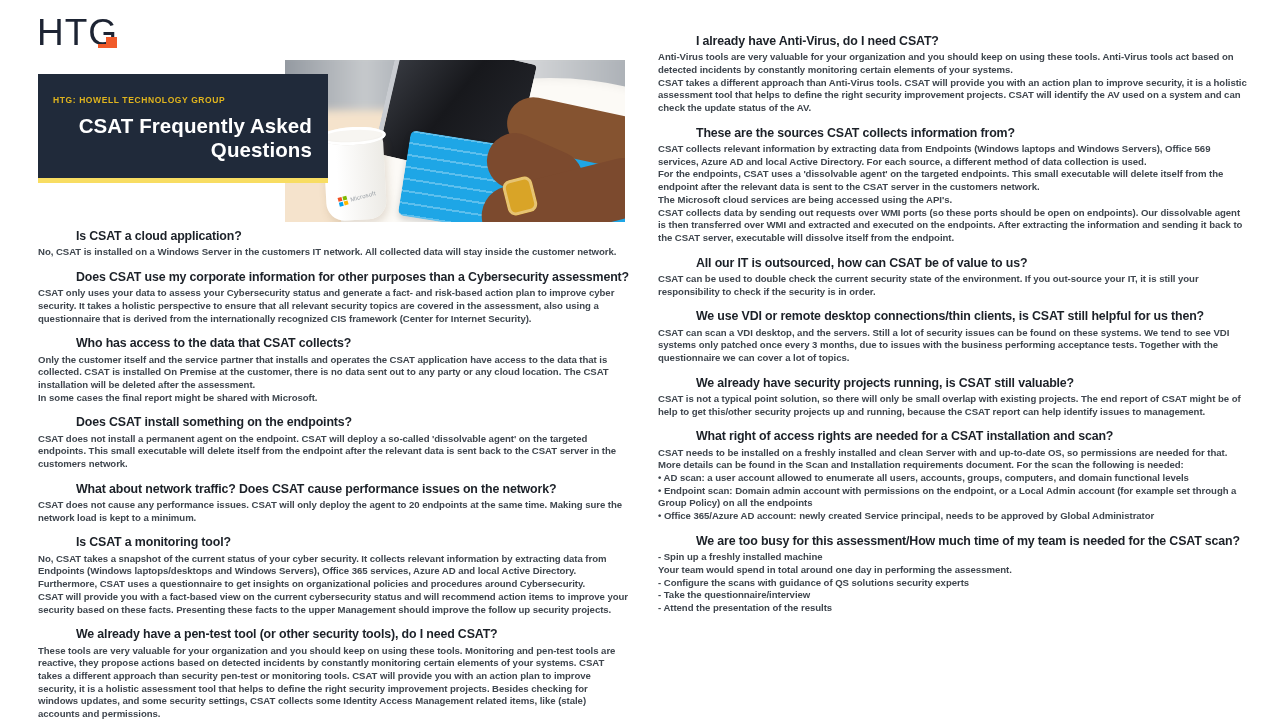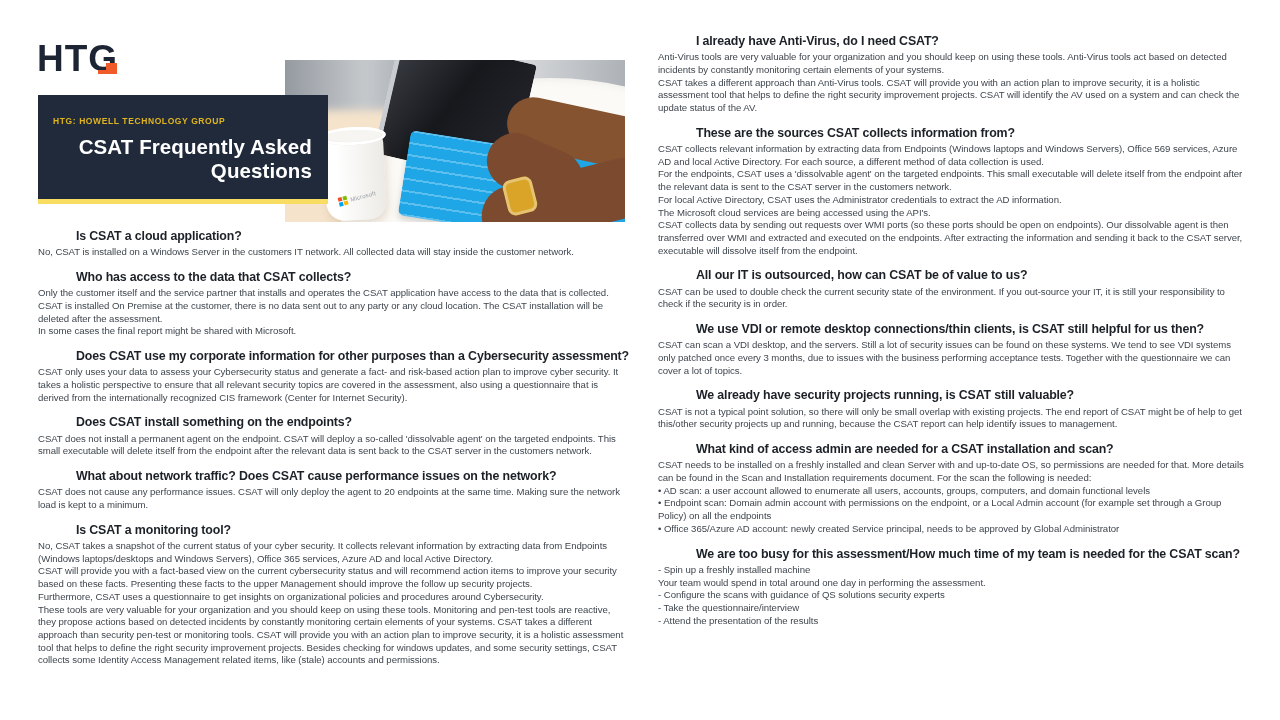--- a/index.html
+++ b/index.html
@@ -10,21 +10,21 @@
     --cream:#f5e3cc; --tablewhite:#fcfaf6; --blur:#a9aeb4;
   }
   *{margin:0;padding:0;box-sizing:border-box;}
   html,body{width:1280px;height:720px;}
   body{
     position:relative;background:#ffffff;overflow:hidden;
     font-family:"Liberation Sans","DejaVu Sans",sans-serif;
     -webkit-font-smoothing:antialiased;
   }
   
-  .logo{position:absolute;left:37px;top:40px;font-weight:700;font-size:37px;
+  .logo{position:absolute;left:37px;top:14px;font-weight:400;font-size:37px;
         letter-spacing:1px;color:var(--logo-navy);line-height:1;}
   .logo .g{position:relative;display:inline-block;}
   .logo .g::after{content:"";position:absolute;right:1px;bottom:3px;width:11px;height:11px;
         background:var(--orange);}
   .logo .g::before{content:"";position:absolute;right:12px;bottom:3px;width:8px;height:4px;
         background:var(--orange);}
   
   .photo{position:absolute;left:285px;top:60px;width:340px;height:162px;overflow:hidden;
          background:var(--cream);}
   .ph-blur{position:absolute;left:-10px;top:-8px;right:-10px;height:58px;
@@ -55,34 +55,34 @@
   .cup-brand{position:absolute;left:12px;bottom:18px;display:flex;align-items:center;gap:3px;
          transform:rotate(-12deg);}
   .ms-squares{display:grid;grid-template-columns:4px 4px;grid-template-rows:4px 4px;gap:1px;}
   .ms-squares i{display:block;}
   .ms-squares i:nth-child(1){background:#f25022;}
   .ms-squares i:nth-child(2){background:#7fba00;}
   .ms-squares i:nth-child(3){background:#00a4ef;}
   .ms-squares i:nth-child(4){background:#ffb900;}
   .cup-brand span{font-size:6px;color:#9aa0a6;letter-spacing:.2px;}
   
-  .title-card{position:absolute;left:38px;top:95px;width:290px;height:109px;z-index:5;
+  .title-card{position:absolute;left:38px;top:74px;width:290px;height:109px;z-index:5;
          background:var(--navy);border-bottom:5px solid var(--stripe);
          padding:21px 16px 0 15px;}
   .eyebrow{color:var(--gold);font-size:8.5px;font-weight:700;letter-spacing:.6px;}
   .page-title{color:#ffffff;font-size:20.5px;font-weight:700;line-height:1.18;
          margin-top:9px;letter-spacing:.1px;text-align:right;}
   
   .col{position:absolute;width:592px;}
   .col-left{left:38px;top:218px;}
   .col-right{left:658px;top:23px;width:591px;}
   .faq-item h3{font-size:12.4px;font-weight:700;color:var(--head);
          letter-spacing:-.15px;margin:11px 0 3px 0;line-height:1.15;padding-left:38px;}
   .faq-item p{font-size:9.6px;color:var(--body);line-height:12.7px;
-         letter-spacing:-.05px;margin:0;}
+         letter-spacing:-.05px;margin:0;font-weight:bold;}
 </style>
 </head>
 <body>
 
 <div class="page">
 
   <div class="logo"><span>HT</span><span class="g">G</span></div>
 
   <div class="photo">
     <div class="ph-blur"></div>
@@ -113,78 +113,78 @@
 
   <main class="col col-left">
   <section class="faq-item">
     <h3>Is CSAT a cloud application?</h3>
     <div>
           <p>No, CSAT is installed on a Windows Server in the customers IT network. All collected data will stay inside the customer network.</p>
         </div>
   </section>
 
   <section class="faq-item">
+    <h3>Does CSAT use my corporate information for other purposes than a Cybersecurity assessment?</h3>
+    <div>
+          <p>CSAT only uses your data to assess your Cybersecurity status and generate a fact- and risk-based action plan to improve cyber security. It takes a holistic perspective to ensure that all relevant security topics are covered in the assessment, also using a questionnaire that is derived from the internationally recognized CIS framework (Center for Internet Security).</p>
+        </div>
+  </section>
+
+  <section class="faq-item">
     <h3>Who has access to the data that CSAT collects?</h3>
     <div>
           <p>Only the customer itself and the service partner that installs and operates the CSAT application have access to the data that is collected. CSAT is installed On Premise at the customer, there is no data sent out to any party or any cloud location. The CSAT installation will be deleted after the assessment.</p>
           <p>In some cases the final report might be shared with Microsoft.</p>
         </div>
   </section>
 
   <section class="faq-item">
-    <h3>Does CSAT use my corporate information for other purposes than a Cybersecurity assessment?</h3>
-    <div>
-          <p>CSAT only uses your data to assess your Cybersecurity status and generate a fact- and risk-based action plan to improve cyber security. It takes a holistic perspective to ensure that all relevant security topics are covered in the assessment, also using a questionnaire that is derived from the internationally recognized CIS framework (Center for Internet Security).</p>
-        </div>
-  </section>
-
-  <section class="faq-item">
     <h3>Does CSAT install something on the endpoints?</h3>
     <div>
           <p>CSAT does not install a permanent agent on the endpoint. CSAT will deploy a so-called 'dissolvable agent' on the targeted endpoints. This small executable will delete itself from the endpoint after the relevant data is sent back to the CSAT server in the customers network.</p>
         </div>
   </section>
 
   <section class="faq-item">
     <h3>What about network traffic? Does CSAT cause performance issues on the network?</h3>
     <div>
           <p>CSAT does not cause any performance issues. CSAT will only deploy the agent to 20 endpoints at the same time. Making sure the network load is kept to a minimum.</p>
         </div>
   </section>
 
   <section class="faq-item">
     <h3>Is CSAT a monitoring tool?</h3>
     <div>
           <p>No, CSAT takes a snapshot of the current status of your cyber security. It collects relevant information by extracting data from Endpoints (Windows laptops/desktops and Windows Servers), Office 365 services, Azure AD and local Active Directory.</p>
+          <p>Furthermore, CSAT uses a questionnaire to get insights on organizational policies and procedures around Cybersecurity.</p>
           <p>CSAT will provide you with a fact-based view on the current cybersecurity status and will recommend action items to improve your security based on these facts. Presenting these facts to the upper Management should improve the follow up security projects.</p>
-          <p>Furthermore, CSAT uses a questionnaire to get insights on organizational policies and procedures around Cybersecurity.</p>
-        </div>
-  </section>
-
-  <section class="faq-item">
+        </div>
+  </section>
+
+  <section class="faq-item">
+    <h3>We already have a pen-test tool (or other security tools), do I need CSAT?</h3>
     <div>
           <p>These tools are very valuable for your organization and you should keep on using these tools. Monitoring and pen-test tools are reactive, they propose actions based on detected incidents by constantly monitoring certain elements of your systems. CSAT takes a different approach than security pen-test or monitoring tools. CSAT will provide you with an action plan to improve security, it is a holistic assessment tool that helps to define the right security improvement projects. Besides checking for windows updates, and some security settings, CSAT collects some Identity Access Management related items, like (stale) accounts and permissions.</p>
         </div>
   </section>
 </main>
   <main class="col col-right">
   <section class="faq-item">
     <h3>I already have Anti-Virus, do I need CSAT?</h3>
     <div>
           <p>Anti-Virus tools are very valuable for your organization and you should keep on using these tools. Anti-Virus tools act based on detected incidents by constantly monitoring certain elements of your systems.</p>
           <p>CSAT takes a different approach than Anti-Virus tools. CSAT will provide you with an action plan to improve security, it is a holistic assessment tool that helps to define the right security improvement projects. CSAT will identify the AV used on a system and can check the update status of the AV.</p>
         </div>
   </section>
 
   <section class="faq-item">
     <h3>These are the sources CSAT collects information from?</h3>
     <div>
           <p>CSAT collects relevant information by extracting data from Endpoints (Windows laptops and Windows Servers), Office 569 services, Azure AD and local Active Directory. For each source, a different method of data collection is used.</p>
           <p>For the endpoints, CSAT uses a 'dissolvable agent' on the targeted endpoints. This small executable will delete itself from the endpoint after the relevant data is sent to the CSAT server in the customers network.</p>
-          <p>For local Active Directory, CSAT uses the Administrator credentials to extract the AD information.</p>
           <p>The Microsoft cloud services are being accessed using the API's.</p>
         </div>
   </section>
 
   <section class="faq-item">
     <div>
           <p>CSAT collects data by sending out requests over WMI ports (so these ports should be open on endpoints). Our dissolvable agent is then transferred over WMI and extracted and executed on the endpoints. After extracting the information and sending it back to the CSAT server, executable will dissolve itself from the endpoint.</p>
         </div>
   </section>
 
@@ -204,21 +204,21 @@
 
   <section class="faq-item">
     <h3>We already have security projects running, is CSAT still valuable?</h3>
     <div>
           <p>CSAT is not a typical point solution, so there will only be small overlap with existing projects. The end report of CSAT might be of help to get this/other security projects up and running, because the CSAT report can help identify issues to management.</p>
         </div>
   </section>
 
 
   <section class="faq-item">
-    <h3>What kind of access admin are needed for a CSAT installation and scan?</h3>
+    <h3>What right of access rights are needed for a CSAT installation and scan?</h3>
     <div>
           <p>CSAT needs to be installed on a freshly installed and clean Server with and up-to-date OS, so permissions are needed for that. More details can be found in the Scan and Installation requirements document. For the scan the following is needed:</p>
           <p>• AD scan: a user account allowed to enumerate all users, accounts, groups, computers, and domain functional levels</p>
           <p>• Endpoint scan: Domain admin account with permissions on the endpoint, or a Local Admin account (for example set through a Group Policy) on all the endpoints</p>
           <p>• Office 365/Azure AD account: newly created Service principal, needs to be approved by Global Administrator</p>
         </div>
   </section>
 
   <section class="faq-item">
     <h3>We are too busy for this assessment/How much time of my team is needed for the CSAT scan?</h3>

